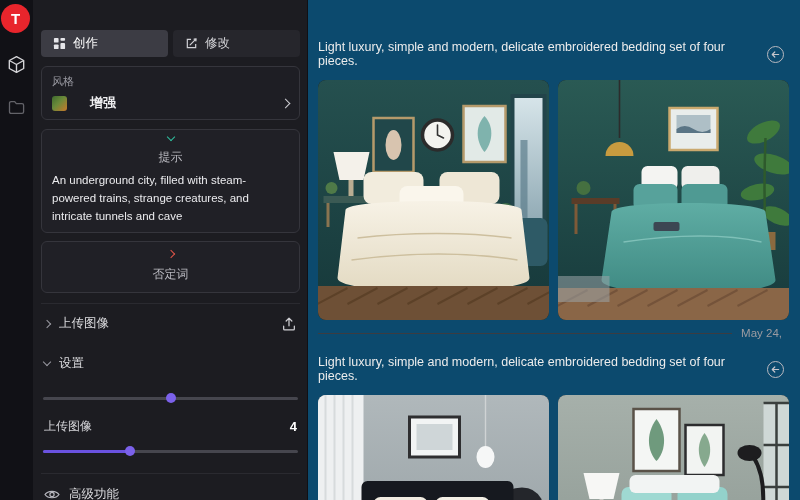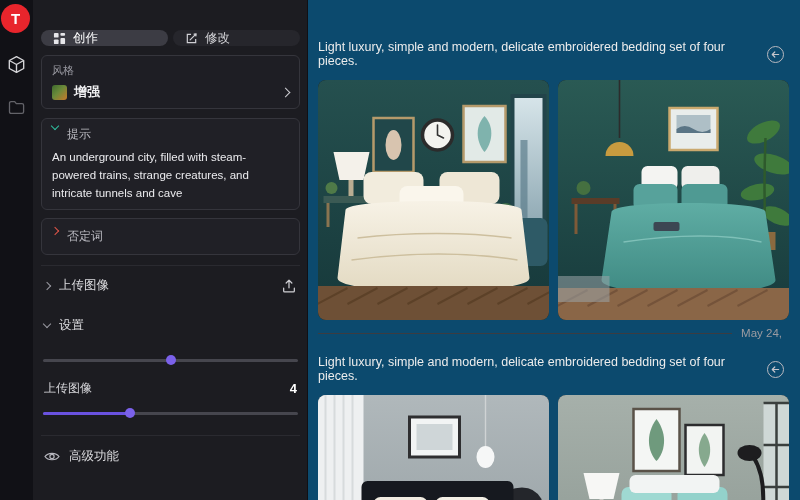--- a/index.html
+++ b/index.html
@@ -10,41 +10,41 @@
   
   .rail { width:33px; background:#111116; flex:none; display:flex; flex-direction:column; align-items:center; position:relative; }
   .logo { width:29px; height:29px; border-radius:50%; background:#e8252c; color:#fff; font-weight:bold;
           font-size:15px; display:flex; align-items:center; justify-content:center; margin-top:4px; margin-left:-2px; }
   .rail-icon { margin-top:22px; opacity:.92; cursor:pointer; }
   .rail-icon.folder { opacity:.6; }
 
   
   .panel { width:275px; flex:none; background:#1c1c21; padding:30px 7px 0 8px; border-right:1px solid #101014; }
   .tabs { display:flex; gap:5px; }
-  .tab { flex:1; height:16px; border-radius:9px; background:#26262c; color:#d6d6da; font-size:12.5px;
+  .tab { flex:1; height:27px; border-radius:4px; background:#26262c; color:#d6d6da; font-size:12.5px;
          display:flex; align-items:center; padding-left:12px; gap:7px; cursor:pointer; }
   .tab.active { background:#3c3c44; color:#fff; }
 
   .card { border:1px solid #35353c; border-radius:6px; background:#202026; padding:7px 10px; }
   .style-card { margin-top:9px; background:#1e1e24; }
   .label-sm { font-size:11px; color:#9a9aa2; }
-  .style-row { display:flex; align-items:center; gap:7px; margin-top:5px; cursor:pointer; }
+  .style-row { display:flex; align-items:center; gap:23px; margin-top:5px; cursor:pointer; }
   .style-thumb { width:15px; height:15px; border-radius:3px; flex:none;
                  background:linear-gradient(135deg,#3f6a2e 0%,#6a8a3a 45%,#c9782a 100%); }
   .style-name { font-size:13px; font-weight:bold; color:#f0f0f2; flex:1; }
 
   .chev { width:6px; height:6px; border-right:1.6px solid #9a9aa2; border-bottom:1.6px solid #9a9aa2; display:inline-block; flex:none; }
   .chev.right { transform:rotate(-45deg); }
   .chev.down  { transform:rotate(45deg); margin-top:-3px; }
   .chev.big   { width:7px; height:7px; border-color:#cfcfd4; }
   .chev.teal  { border-color:#2fbf9f; }
   .chev.red   { border-color:#e05549; }
 
   .prompt-card { margin-top:9px; }
-  .sec-head { display:flex; align-items:flex-start; gap:9px; cursor:pointer; }
+  .sec-head { display:flex; align-items:center; gap:9px; cursor:pointer;flex-direction:column; }
   .sec-title { font-size:12px; color:#b9b9c0; }
   .prompt-text { margin-top:6px; font-size:11.5px; line-height:1.55; color:#ebebee; }
   .neg-card { margin-top:8px; padding:9px 10px; }
 
   .row-line { display:flex; align-items:center; gap:9px; margin-top:0; padding:11px 3px 10px 3px; cursor:pointer;font-family:Liberation Mono, monospace; }
   .upload-row { border-top:1px solid #2a2a30; margin-top:10px; }
   .row-label { font-size:12.5px; color:#dcdcdf; flex:1; }
 
   .ratio-row { display:flex; align-items:center; justify-content:space-between; margin-top:10px; padding:0 4px; }
   .ratio-land { width:21px; height:15px; border:1.5px solid #8a8a92; border-radius:3px; }

